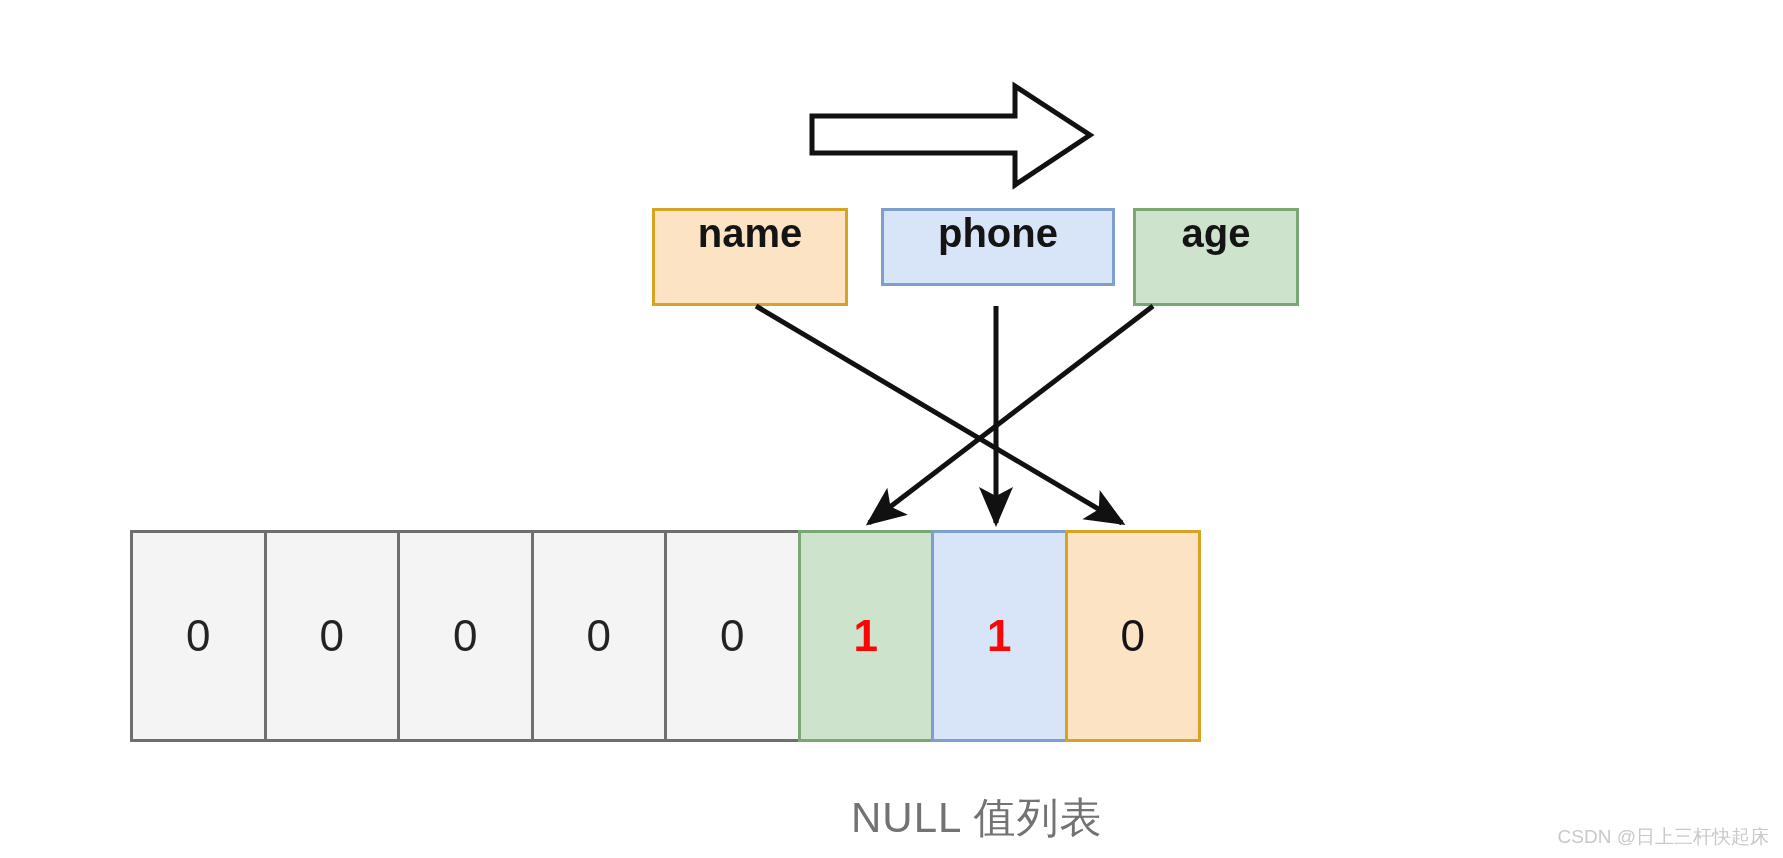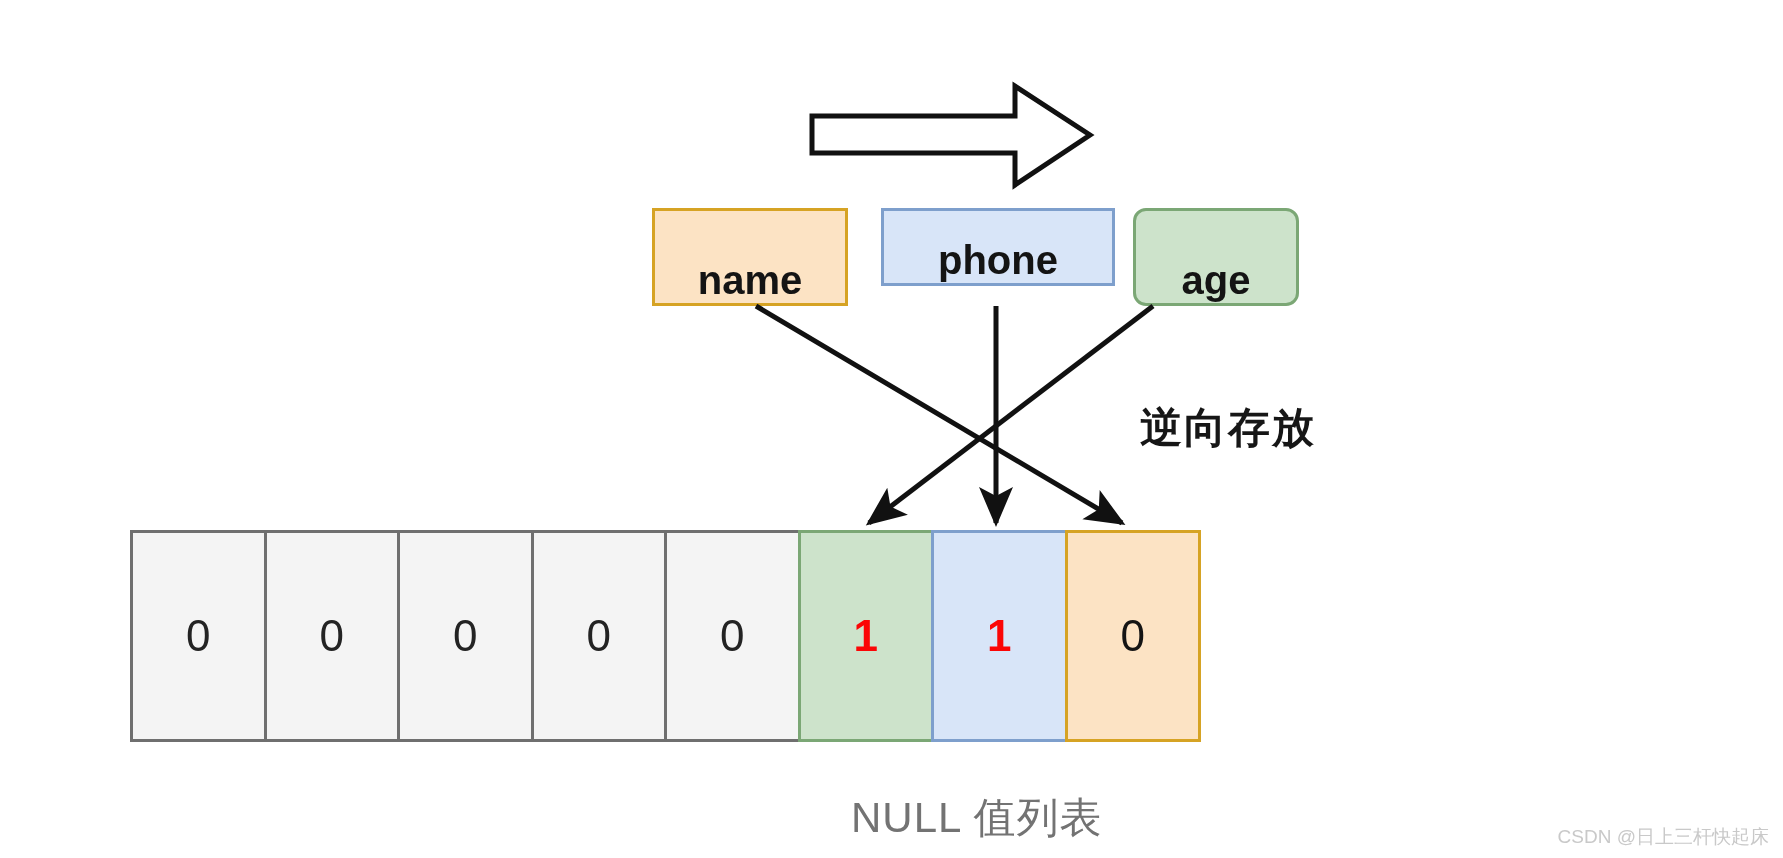--- a/index.html
+++ b/index.html
@@ -32,21 +32,21 @@
 
   
   #block-arrow-svg {
     left: 800px;
     top: 78px;
   }
 
   
   .col-box {
     display: flex;
-    align-items: flex-end;
+    align-items: flex-start;
     justify-content: center;
     border-style: solid;
     border-width: 3px;
     box-sizing: border-box;
     font-size: 40px;
     font-weight: 600;
     color: #141414;
   }
   #col-box-name {
     left: 652px;  top: 208px;  width: 196px; height: 98px;
@@ -55,21 +55,20 @@
   }
   #col-box-phone {
     left: 881px;  top: 208px;  width: 234px; height: 78px;
     background: #d8e5f8;
     border-color: #7e9fcc;
   }
   #col-box-age {
     left: 1133px; top: 208px;  width: 166px; height: 98px;
     background: #cde3cb;
     border-color: #7ba775;
-    border-radius: 13px;
   }
 
   
   #connectors-svg {
     left: 0;
     top: 0;
   }
 
   
   #note-reverse {
@@ -175,21 +174,20 @@
       </marker>
     </defs>
 
     <line x1="756" y1="306" x2="1122" y2="523" stroke="#111111" stroke-width="5" marker-end="url(#ah)"></line>
 
     <line x1="996" y1="306" x2="996" y2="523" stroke="#111111" stroke-width="5" marker-end="url(#ah)"></line>
 
     <line x1="1153" y1="306" x2="869" y2="523" stroke="#111111" stroke-width="5" marker-end="url(#ah)"></line>
   </svg>
 
-  <div class="abs" id="note-reverse">逆向存放</div>
 
   <div class="abs" id="null-row">
     <div class="null-cell gray">
         <span>0</span>
       </div>
     <div class="null-cell gray">
         <span>0</span>
       </div>
     <div class="null-cell gray">
         <span>0</span>

